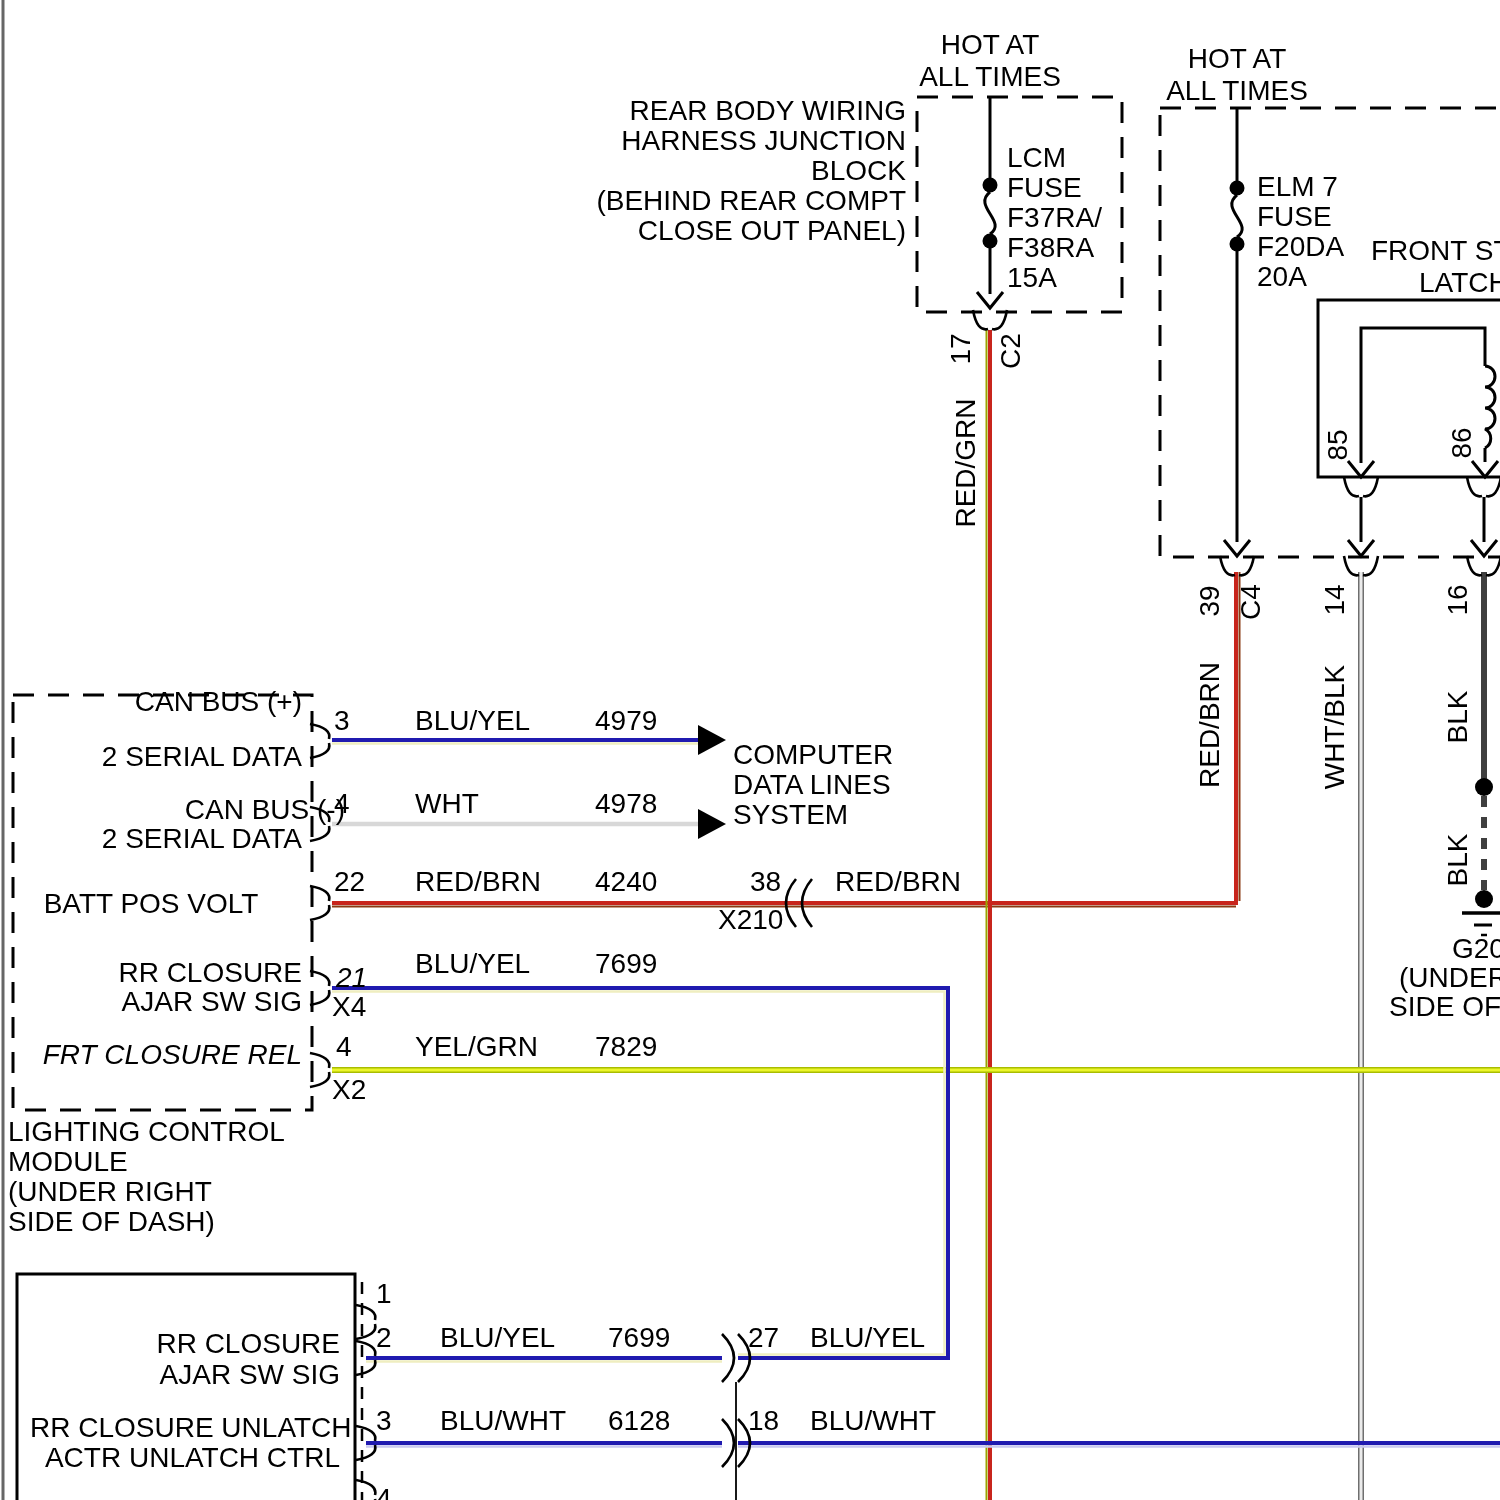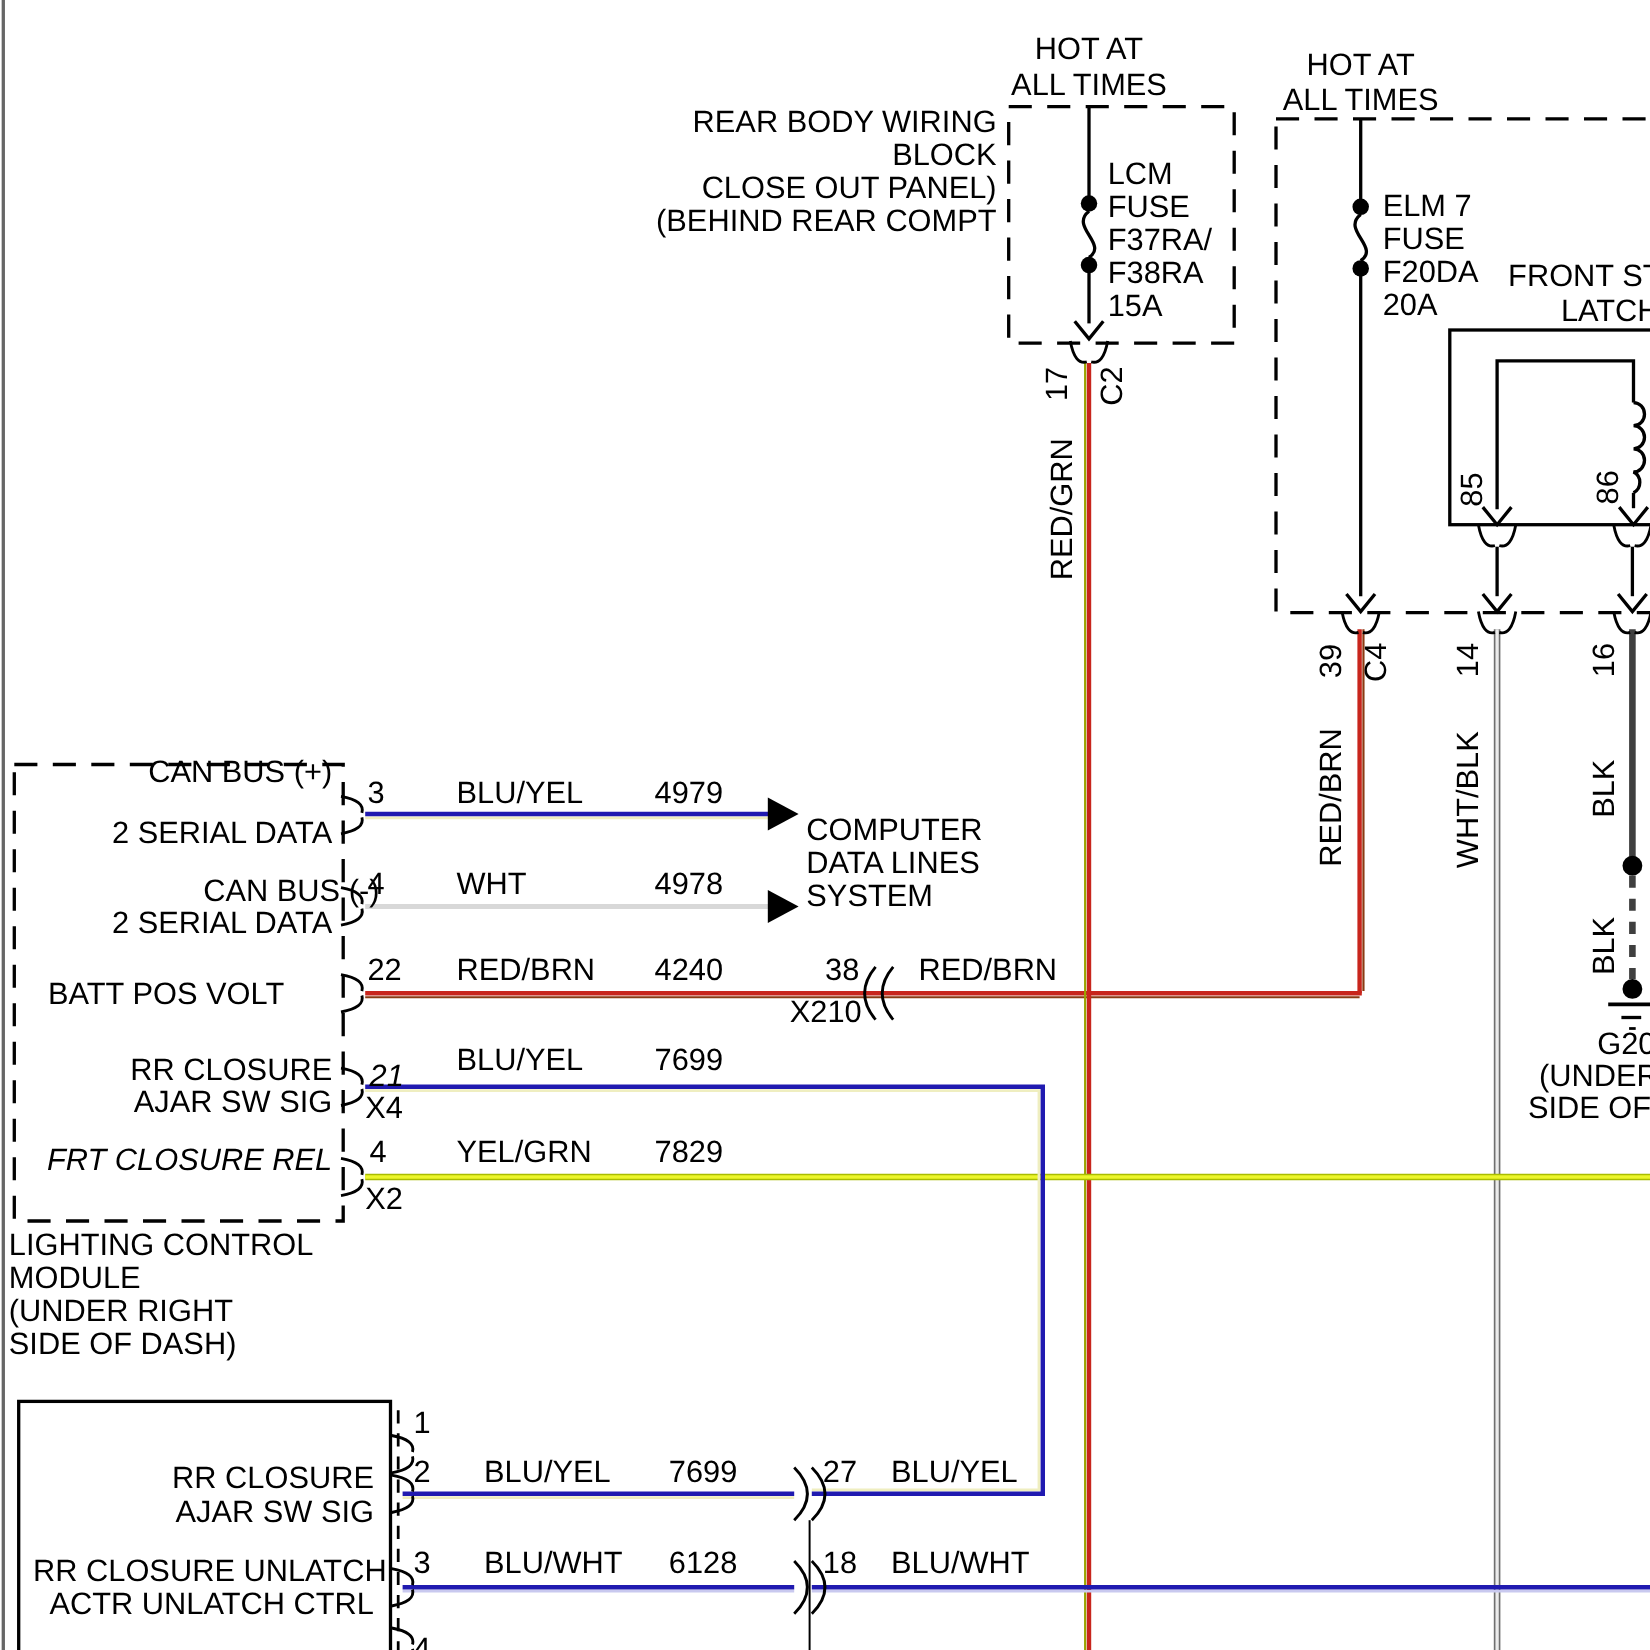--- a/index.html
+++ b/index.html
@@ -167,23 +167,24 @@
     <g>
       <path d="M722,1419 Q746,1443 722,1467"></path>
       <path d="M738,1419 Q762,1443 738,1467"></path>
     </g>
     <line x1="736" y1="1382" x2="736" y2="1500" stroke-width="1.8"></line>
   </g>
 </svg>
 
 <div class="lbl ralign" style="left:520px;top:96px;width:386px;">
   <div>REAR BODY WIRING</div>
+  <div>HARNESS JUNCTION</div>
   <div>BLOCK</div>
+  <div>(BEHIND REAR COMPT</div>
   <div>CLOSE OUT PANEL)</div>
-  <div>(BEHIND REAR COMPT</div>
 </div>
 
 <div class="lbl calign" style="left:890px;top:30px;width:200px;">HOT AT</div>
 <div class="lbl calign" style="left:890px;top:62px;width:200px;">ALL TIMES</div>
 
 <div class="lbl calign" style="left:1137px;top:44px;width:200px;">HOT AT</div>
 <div class="lbl calign" style="left:1137px;top:76px;width:200px;">ALL TIMES</div>
 
 <div class="lbl" style="left:1007px;top:143px;">
   <div>LCM</div>

